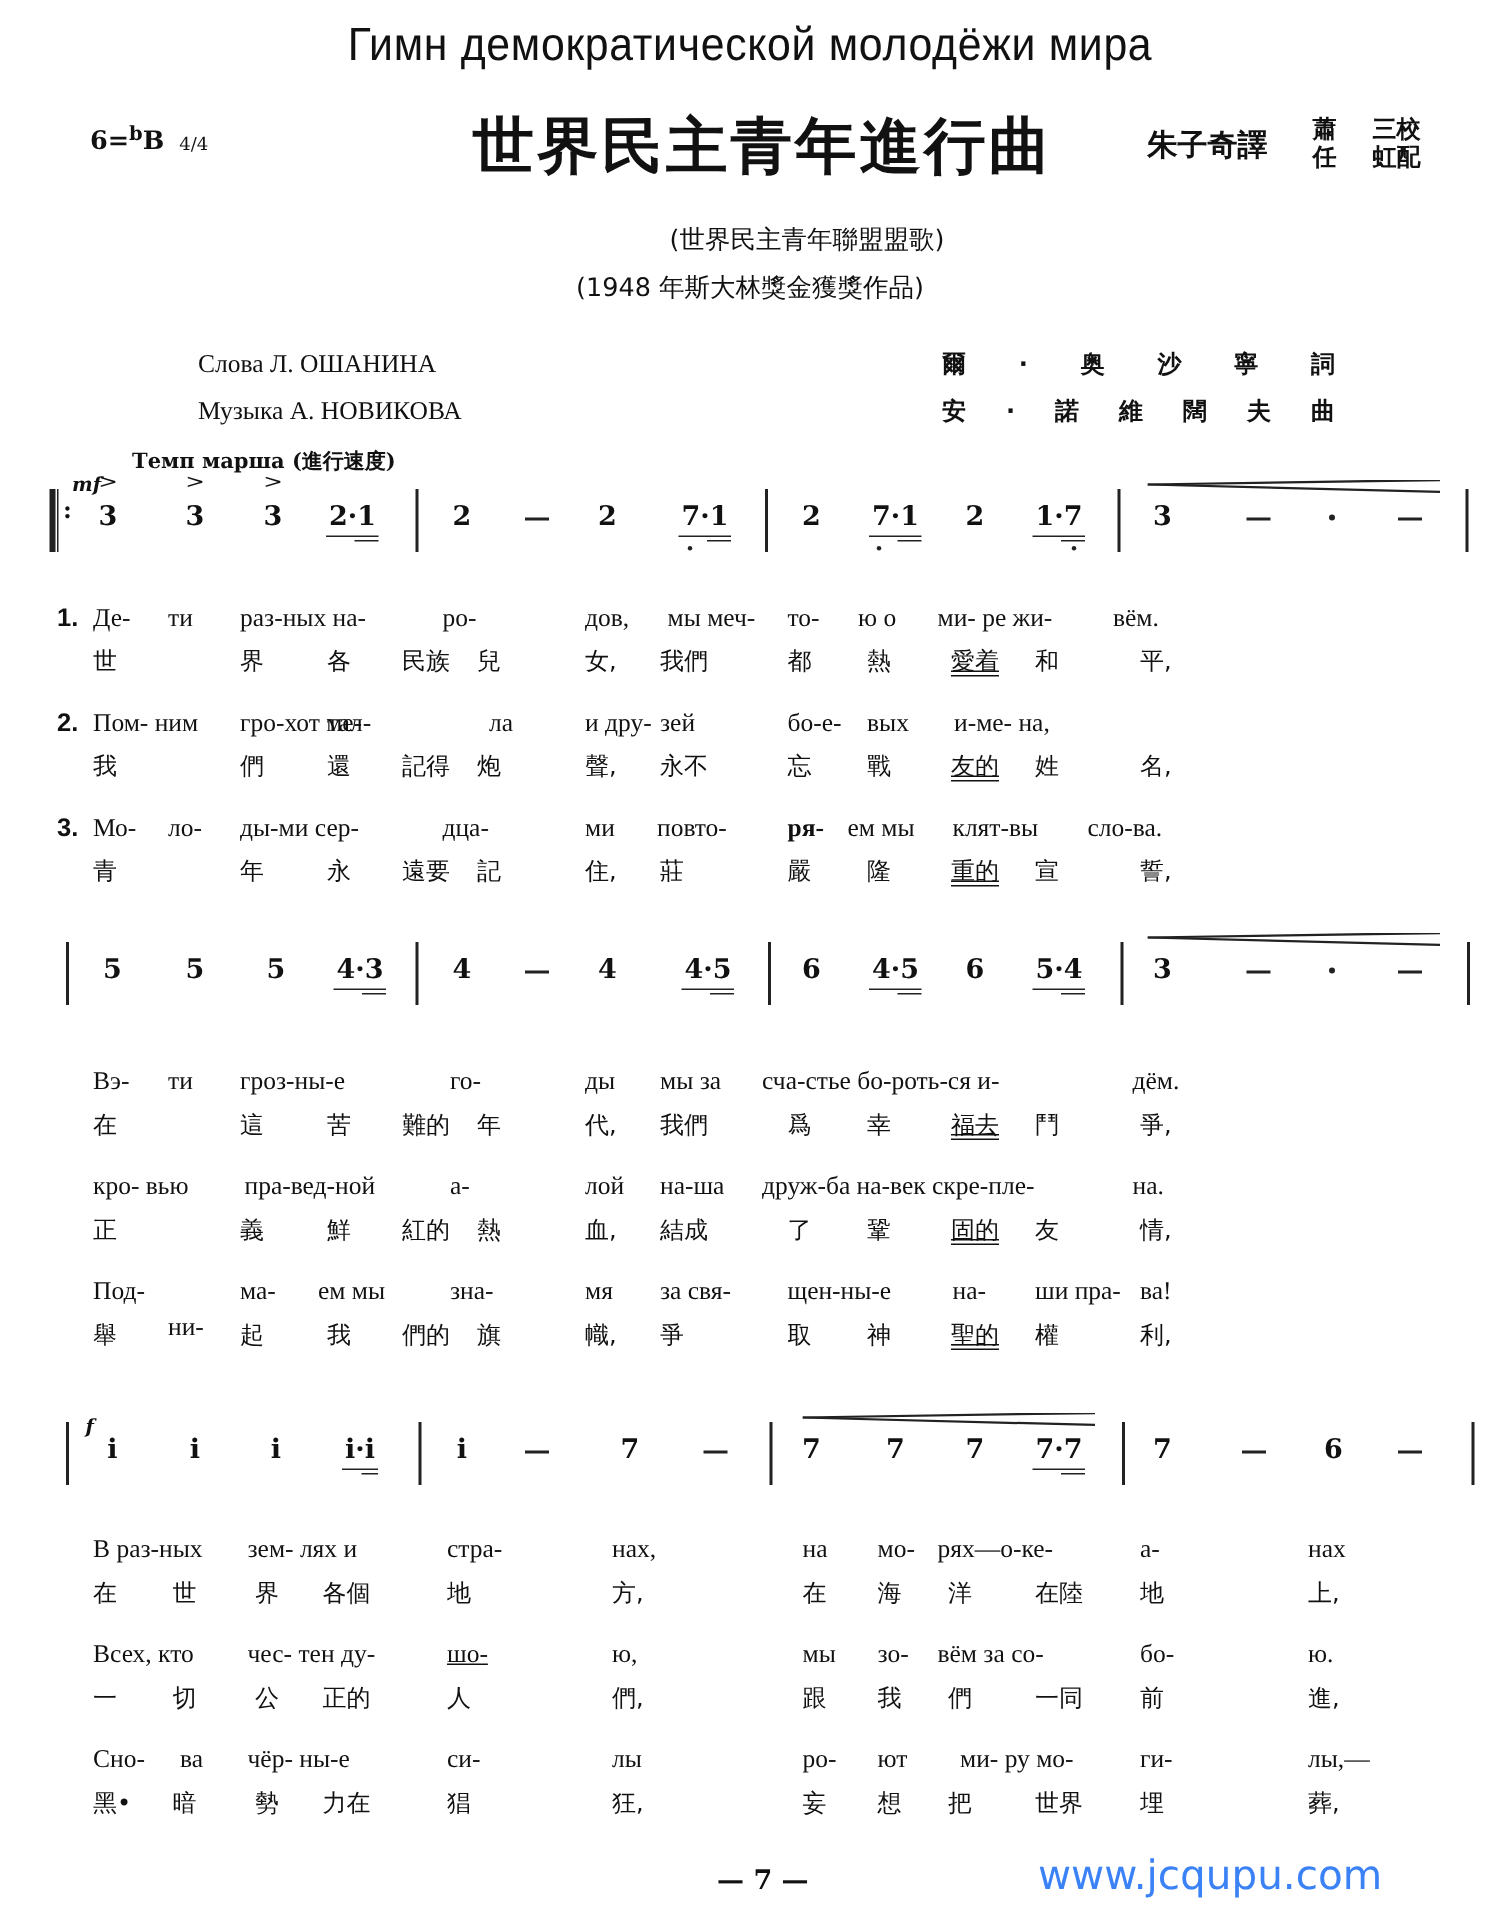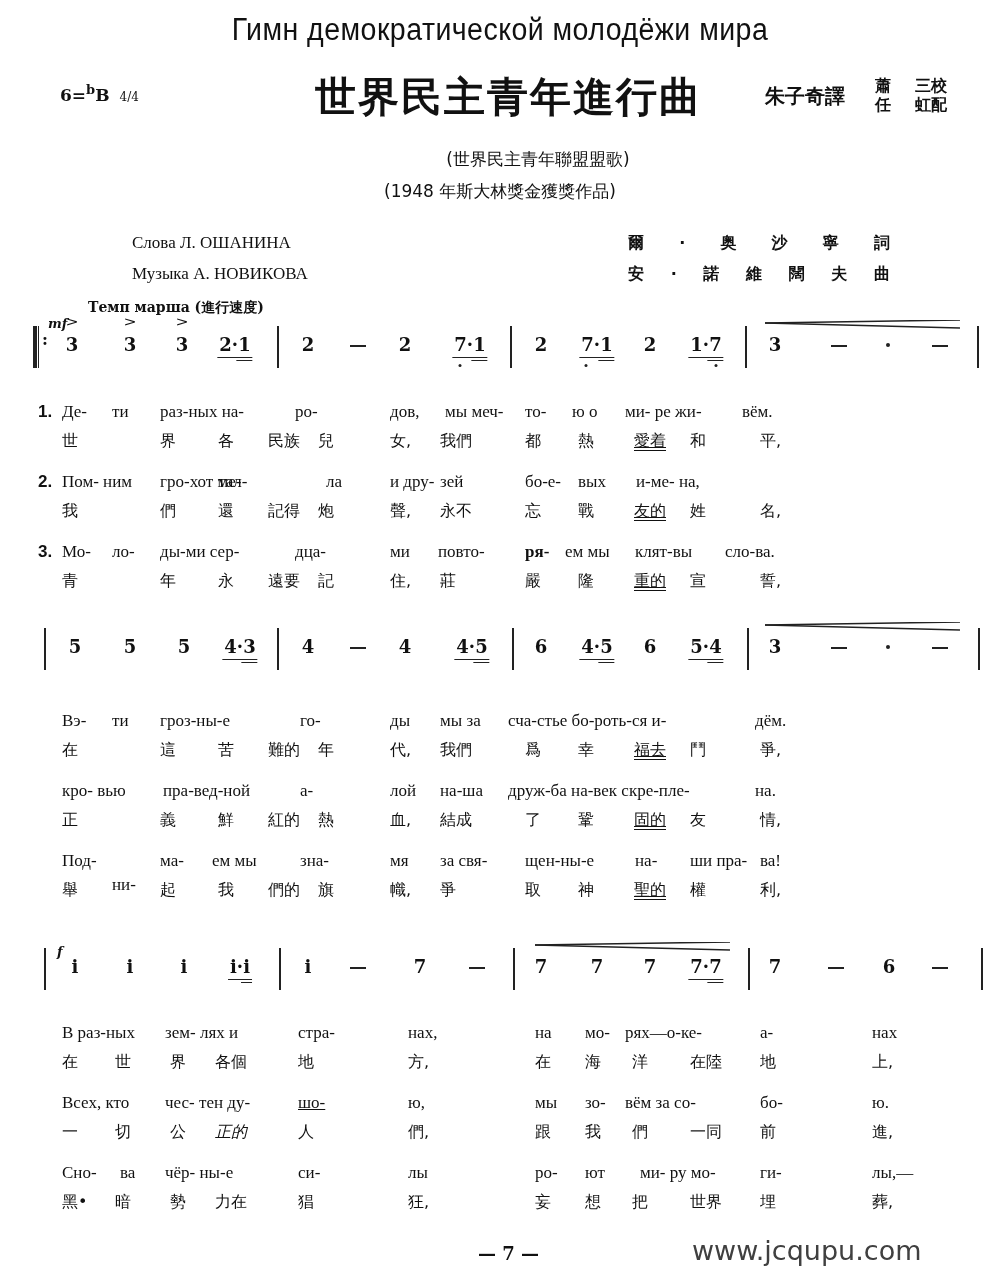--- a/index.html
+++ b/index.html
@@ -47,21 +47,21 @@
   .repdots { position: absolute; top: 10px; font-size: 16px; line-height: 8px; font-weight: bold; }
 
   
   .lyr { position: absolute; font-size: 16px; line-height: 1; }
   .lyr.ru { font-family: "Liberation Serif", serif; font-size: 17px; }
   .lyr.zh { font-family: "DejaVu Sans", sans-serif; font-size: 16px; }
   .lyr.num { font-family: "Liberation Sans", sans-serif; font-weight: bold; font-size: 17px; }
   .ul { text-decoration: underline double; }
 
   .pageno { top: 1243px; left: 478px; font-size: 18px; font-weight: bold; }
-  .watermark { top: 1235px; left: 692px; font-family: "DejaVu Sans", sans-serif; font-size: 27px; color: #404040; }
+  .watermark { top: 1235px; left: 692px; font-family: "DejaVu Sans", sans-serif; font-size: 27px; color: #3b82f6; }
 </style>
 </head>
 <body>
 
 <div class="abs ru-title">Гимн демократической молодёжи мира</div>
 
 <div class="abs key">
   <span>6=</span><sup>b</sup><span>B</span><span class="ts">4/4</span>
 </div>
 
@@ -354,21 +354,21 @@
     <div class="lyr ru" style="left: 298px; top: 1094px; text-decoration: underline;">шо-</div>
     <div class="lyr ru" style="left: 408px; top: 1094px;">ю,</div>
     <div class="lyr ru" style="left: 535px; top: 1094px;">мы</div>
     <div class="lyr ru" style="left: 585px; top: 1094px;">зо-</div>
     <div class="lyr ru" style="left: 625px; top: 1094px;">вём за со-</div>
     <div class="lyr ru" style="left: 760px; top: 1094px;">бо-</div>
     <div class="lyr ru" style="left: 872px; top: 1094px;">ю.</div>
     <div class="lyr zh" style="left: 62px; top: 1124px;">一</div>
     <div class="lyr zh" style="left: 115px; top: 1124px;">切</div>
     <div class="lyr zh" style="left: 170px; top: 1124px;">公</div>
-    <div class="lyr zh" style="left: 215px; top: 1124px; font-style: italic;">正的</div>
+    <div class="lyr zh" style="left: 215px; top: 1124px;">正的</div>
     <div class="lyr zh" style="left: 298px; top: 1124px;">人</div>
     <div class="lyr zh" style="left: 408px; top: 1124px;">們,</div>
     <div class="lyr zh" style="left: 535px; top: 1124px;">跟</div>
     <div class="lyr zh" style="left: 585px; top: 1124px;">我</div>
     <div class="lyr zh" style="left: 632px; top: 1124px;">們</div>
     <div class="lyr zh" style="left: 690px; top: 1124px;">一同</div>
     <div class="lyr zh" style="left: 760px; top: 1124px;">前</div>
     <div class="lyr zh" style="left: 872px; top: 1124px;">進,</div>
     <div class="lyr ru" style="left: 62px; top: 1164px;">Сно-</div>
     <div class="lyr ru" style="left: 120px; top: 1164px;">ва</div>

